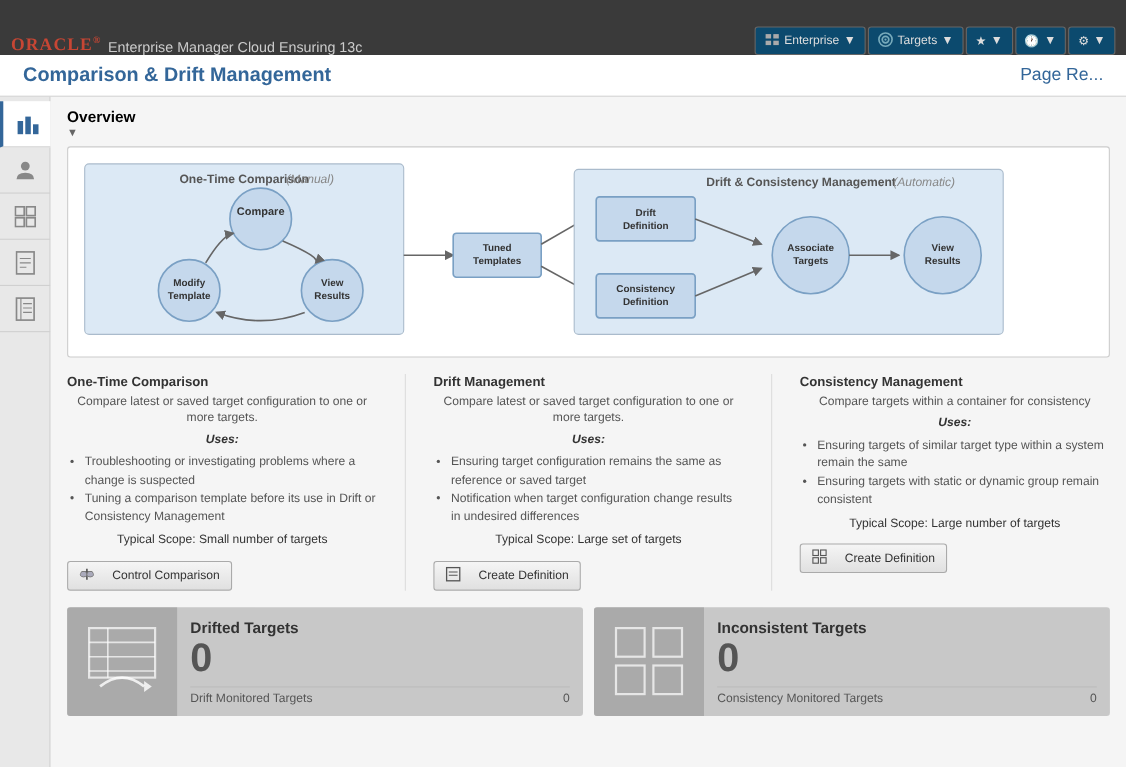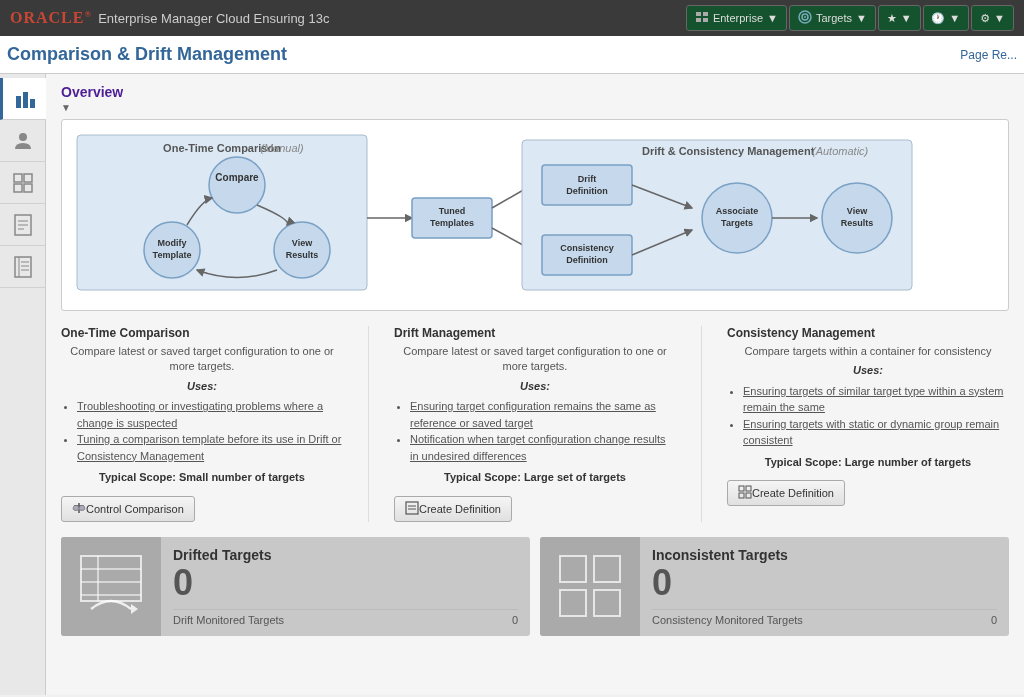--- a/index.html
+++ b/index.html
@@ -1,23 +1,23 @@
 <!DOCTYPE html>
 <html><head>
   <meta charset="utf-8">
   <style>
     * { box-sizing: border-box; margin: 0; padding: 0; }
     body { font-family: Arial, Helvetica, sans-serif; font-size: 12px; background: #f0f0f0; color: #333; }
 
     
     #topbar {
       background: #3a3a3a;
-      height: 36px;
-      display: flex;
-      align-items: center;
+      height: 50px;
+      display: flex;
+      align-items: flex-end;
       padding: 0 10px;
       gap: 0;
     }
     #oracle-logo {
       color: #c74634;
       font-weight: bold;
       font-size: 16px;
       font-family: serif;
       letter-spacing: 1px;
       margin-right: 6px;
@@ -28,50 +28,50 @@
       font-size: 13px;
       font-weight: normal;
     }
     #topbar-right {
       margin-left: auto;
       display: flex;
       align-items: center;
       gap: 2px;
     }
     .topbar-btn {
-      background: #14532d;
+      background: #0c4a6e;
       color: #ddd;
       border: 1px solid #666;
       border-radius: 3px;
       padding: 3px 8px;
       font-size: 11px;
       cursor: pointer;
       display: flex;
       align-items: center;
       gap: 4px;
       height: 26px;
     }
 
     
     #page-header {
       background: #fff;
       border-bottom: 1px solid #ccc;
-      padding: 8px 7px;
+      padding: 8px 21px;
       display: flex;
       align-items: center;
       justify-content: space-between;
     }
     #page-title {
       color: #336699;
       font-size: 18px;
       font-weight: bold;
     }
     #page-refresh {
       color: #336699;
-      font-size: 12px;
+      font-size: 16px;
       cursor: pointer;
     }
 
     
     #main-layout {
       display: flex;
       height: calc(697px - 36px - 40px);
     }
 
     
@@ -106,21 +106,21 @@
       flex: 1;
       overflow-y: auto;
       background: #f5f5f5;
       padding: 10px 15px;
     }
 
     
     #overview-title {
       font-size: 14px;
       font-weight: bold;
-      color: #4c1d95;
+      color: #000000;
       margin-bottom: 2px;
     }
     #overview-arrow {
       color: #666;
       font-size: 10px;
       margin-bottom: 6px;
     }
 
     
     #diagram-area {
@@ -151,35 +151,35 @@
       margin-bottom: 4px;
       color: #333;
     }
     .desc-col p {
       margin-bottom: 4px;
       color: #555;
       line-height: 1.4;
       text-align: center;
     }
     .desc-col .uses-label { font-weight: bold; color: #333; font-style: italic; }
-    .desc-col ul { margin-left: 16px; margin-bottom: 6px; color: #555; line-height: 1.5; text-decoration: underline; }
+    .desc-col ul { margin-left: 16px; margin-bottom: 6px; color: #555; line-height: 1.5; }
     .desc-col .typical-scope { color: #333; margin-top: 4px; }
-    .desc-col .typical-scope span { font-weight: bold; }
+    .desc-col .typical-scope span { font-weight: normal; }
 
     
     .action-btn {
       background: linear-gradient(to bottom, #f5f5f5, #e0e0e0);
       border: 1px solid #aaa;
       border-radius: 3px;
       padding: 4px 10px;
       font-size: 11px;
       cursor: pointer;
       display: inline-flex;
       align-items: center;
-      gap: 0;
+      gap: 16px;
       margin-top: 6px;
       color: #333;
     }
 
     
     #bottom-stats {
       display: flex;
       gap: 10px;
       margin-top: 5px;
     }

